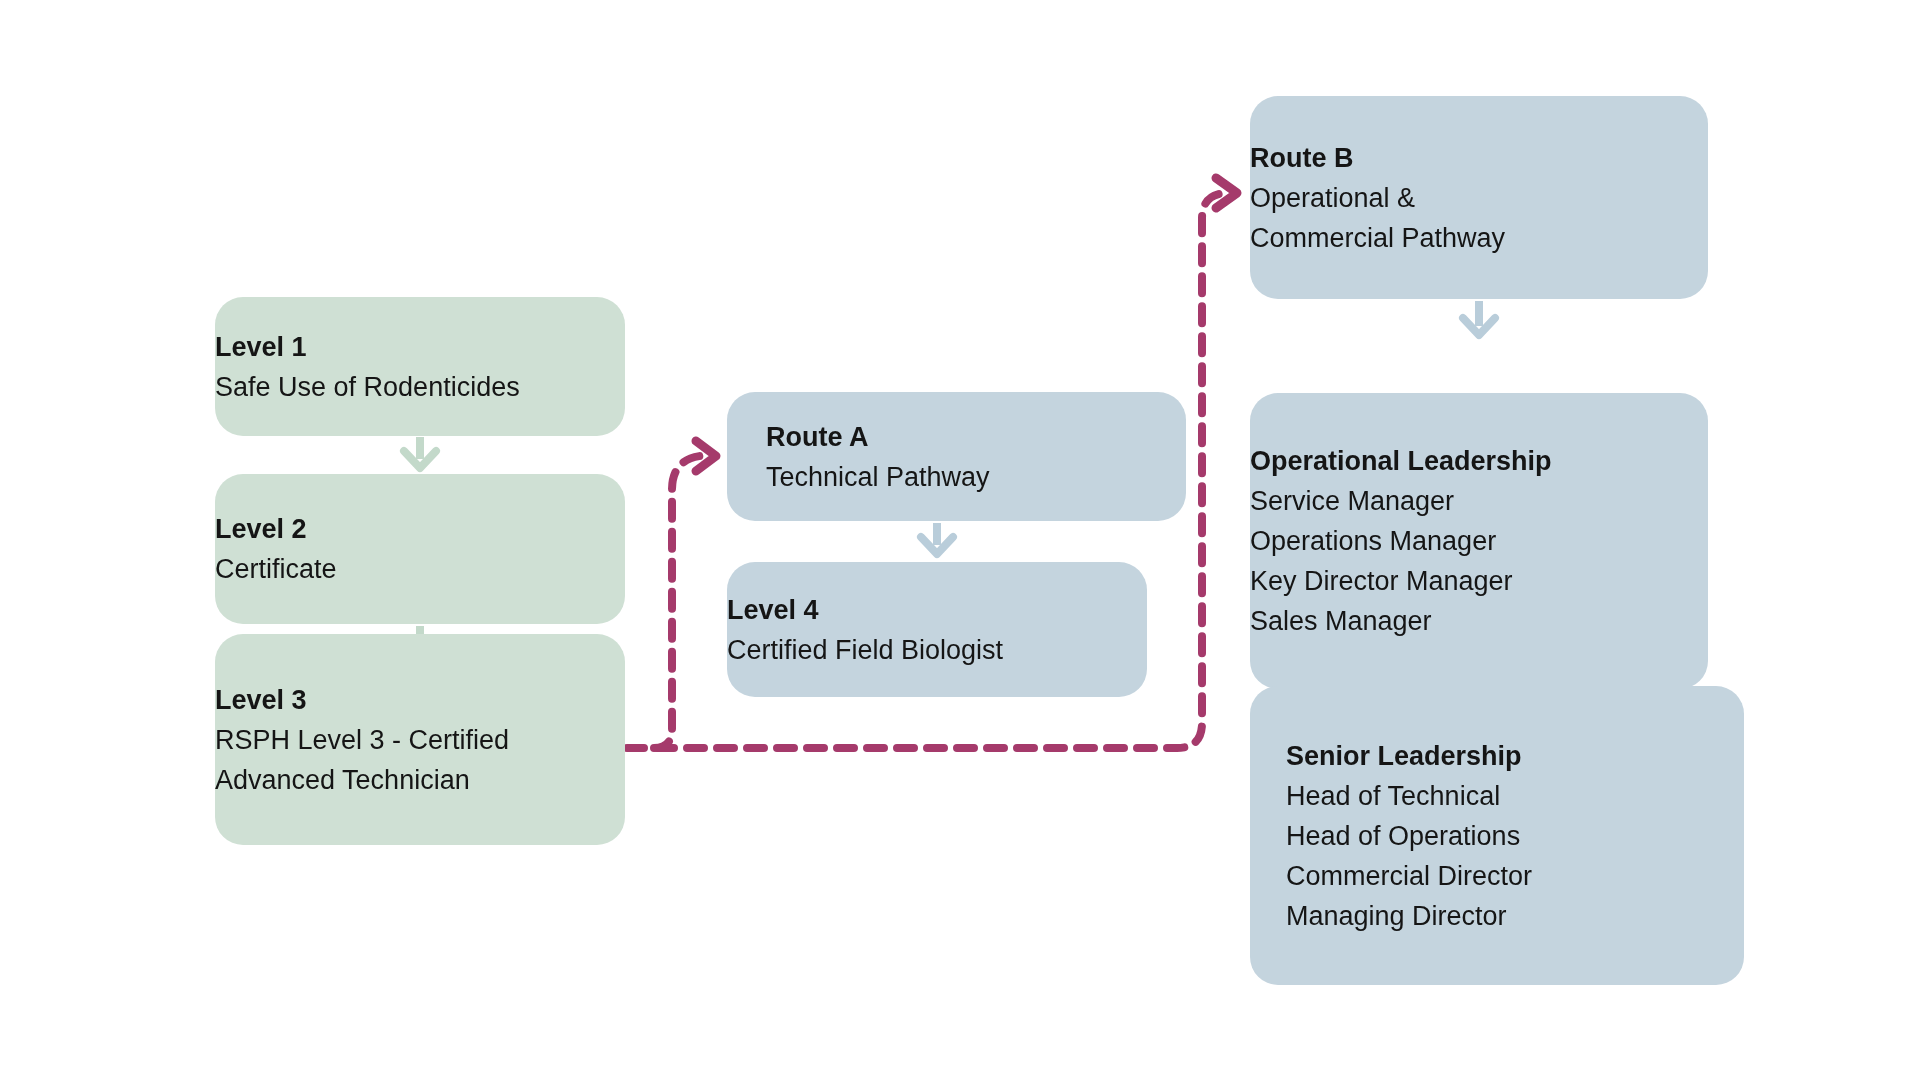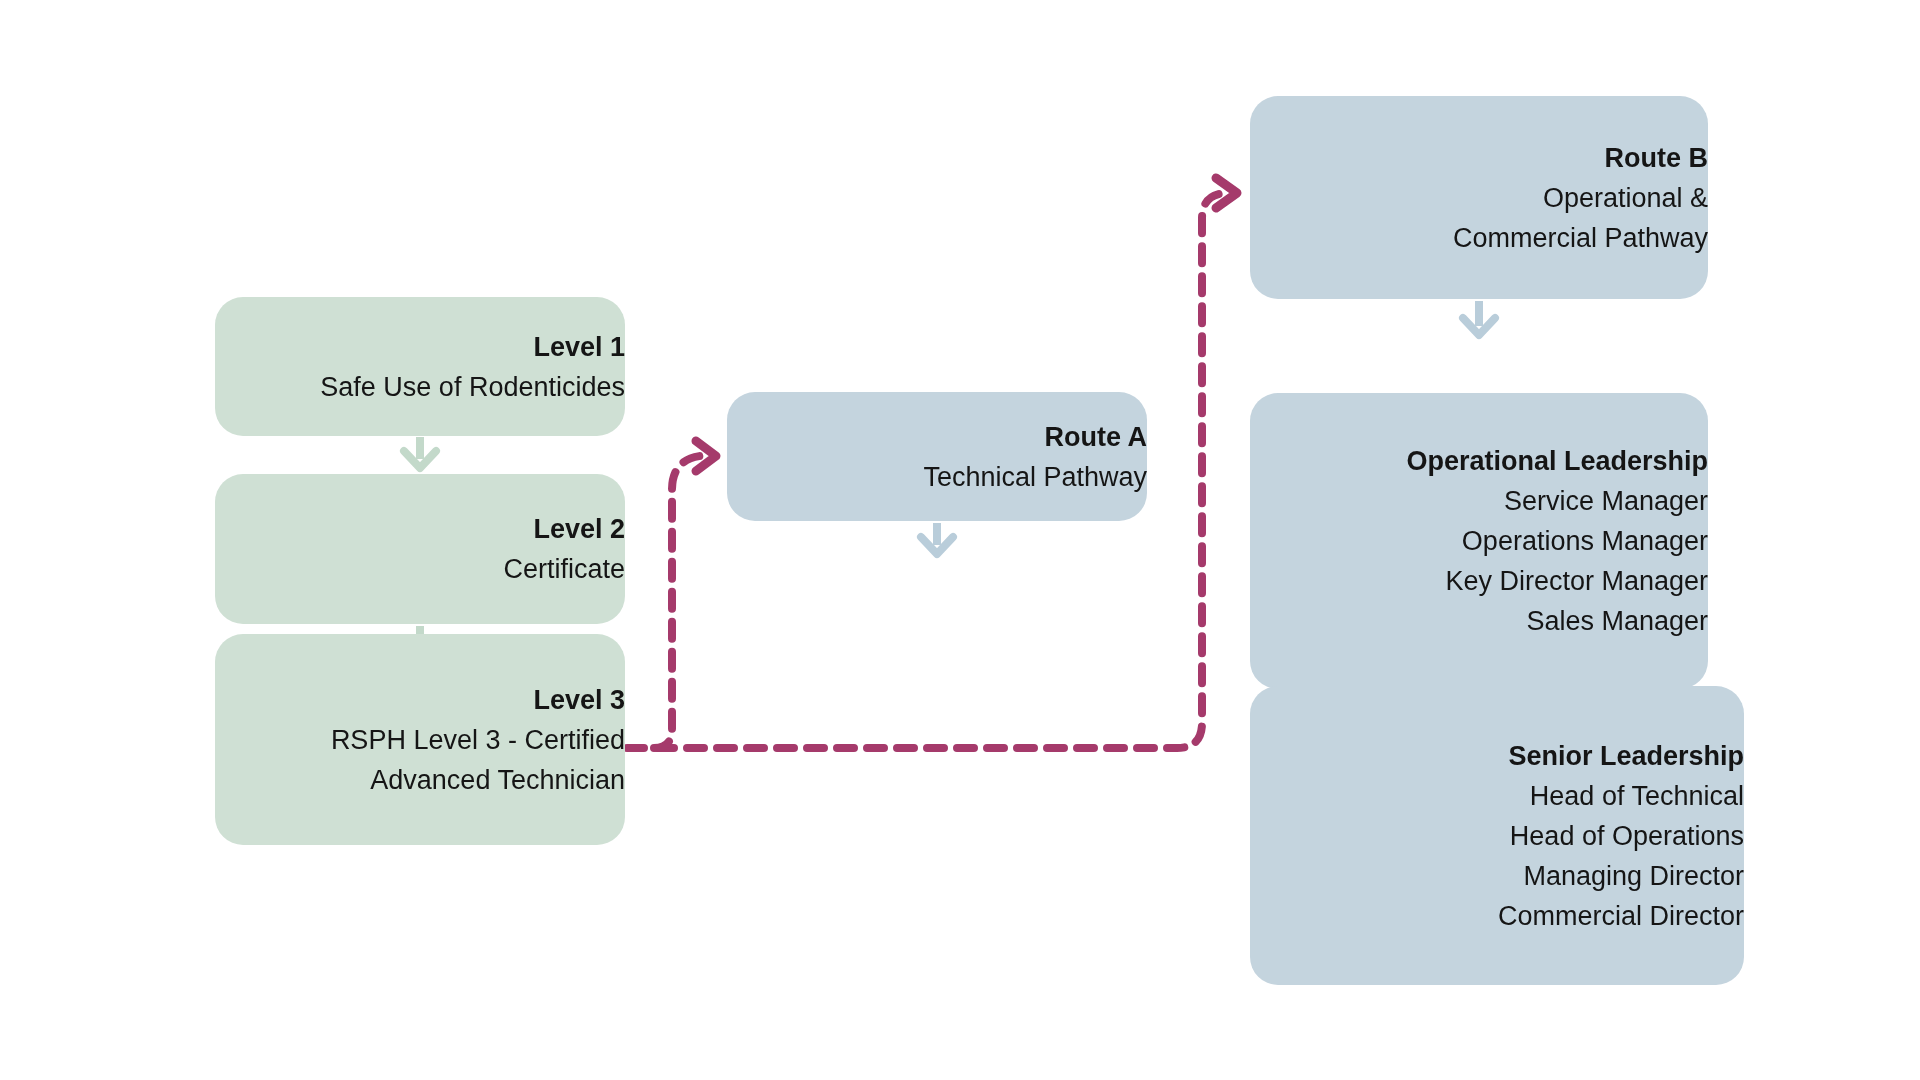--- a/index.html
+++ b/index.html
@@ -24,21 +24,21 @@
     font-family: "Liberation Sans", "DejaVu Sans", sans-serif;
     color: var(--text);
     overflow: hidden;
   }
   .node {
     position: absolute;
     border-radius: 28px;
     display: flex;
     flex-direction: column;
     justify-content: center;
-    align-items: flex-end;
+    align-items: flex-start;
     text-align: center;
     font-size: 27px;
     line-height: 40px;
     color: var(--text);
   }
   .node.green { background: var(--green-box); }
   .node.blue  { background: var(--blue-box); }
   .node .title { font-weight: 700; }
   .node .line  { font-weight: 400; }
 
@@ -129,41 +129,45 @@
     <div class="title">Level 2</div>
     <div class="line">Certificate</div>
   </div>
 
   <div class="node green" style="left:215px; top:634px; width:410px; height:211px;">
     <div class="title">Level 3</div>
     <div class="line">RSPH Level 3 - Certified</div>
     <div class="line">Advanced Technician</div>
   </div>
 
-  <div class="node blue" style="left:727px; top:392px; width:420px; height:129px;">
+  <div class="node blue" style="left:727px; top:392px; width:420px; height:129px;padding-left:39px;">
     <div class="title">Route A</div>
     <div class="line">Technical Pathway</div>
   </div>
 
+  <div class="node blue" style="left:727px; top:562px; width:420px; height:135px;">
+    <div class="title">Level 4</div>
+    <div class="line">Certified Field Biologist</div>
+  </div>
 
   <div class="node blue" style="left:1250px; top:96px; width:458px; height:203px;">
     <div class="title">Route B</div>
     <div class="line">Operational &amp;</div>
     <div class="line">Commercial Pathway</div>
   </div>
 
   <div class="node blue" style="left:1250px; top:345px; width:458px; height:296px;margin-top:48px;">
     <div class="title">Operational Leadership</div>
     <div class="line">Service Manager</div>
     <div class="line">Operations Manager</div>
     <div class="line">Key Director Manager</div>
     <div class="line">Sales Manager</div>
   </div>
 
   <div class="node blue" style="left:1250px; top:686px; width:458px; height:299px;padding-left:36px;">
     <div class="title">Senior Leadership</div>
     <div class="line">Head of Technical</div>
     <div class="line">Head of Operations</div>
+    <div class="line">Commercial Director</div>
     <div class="line">Managing Director</div>
-    <div class="line">Commercial Director</div>
   </div>
 
 </div>
 
 </body></html>

